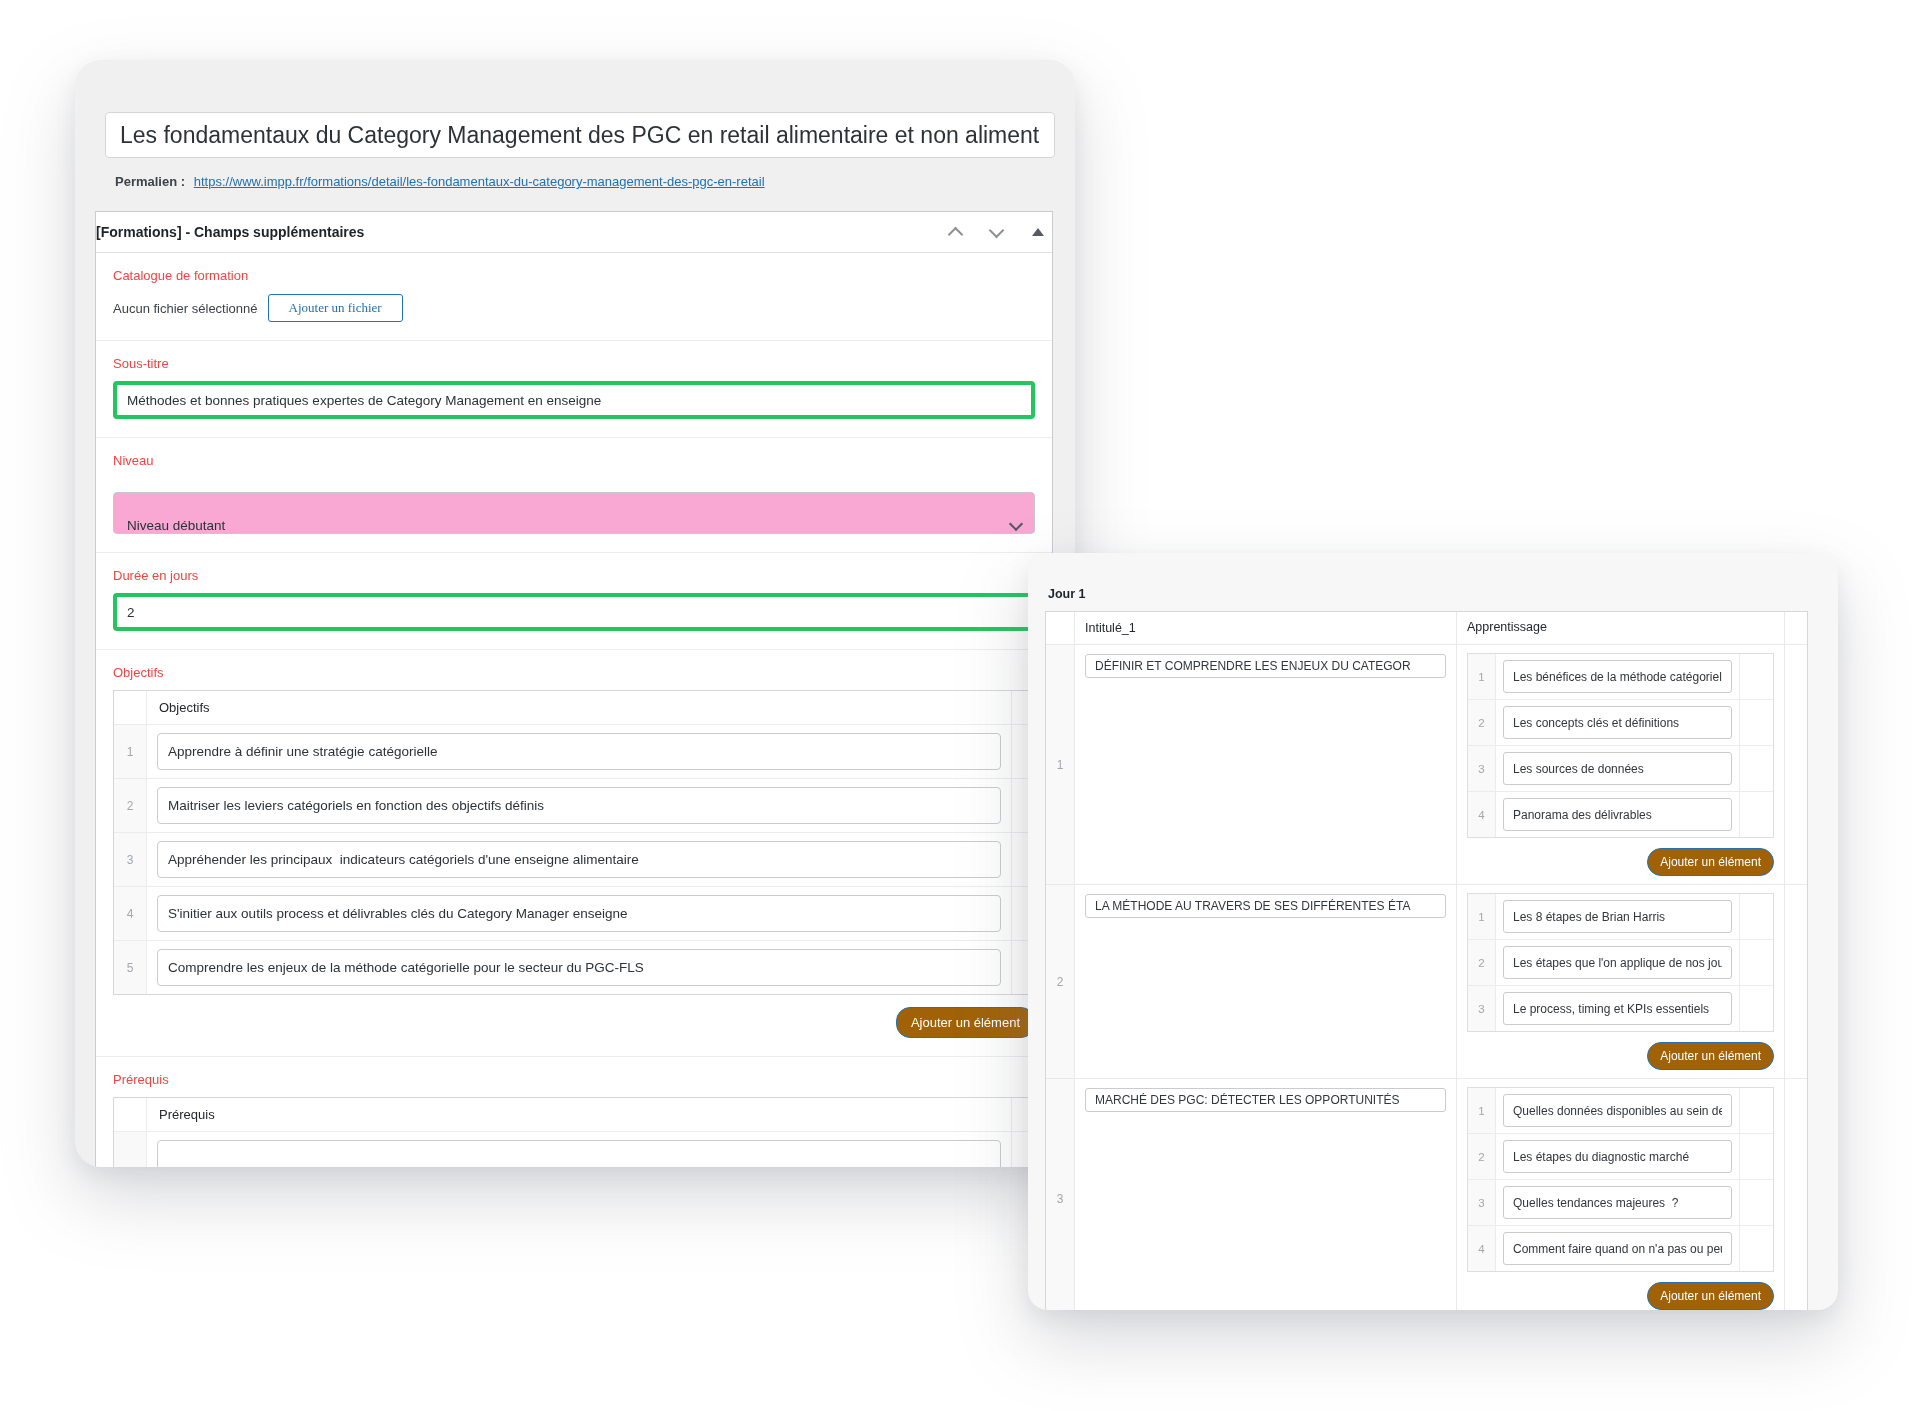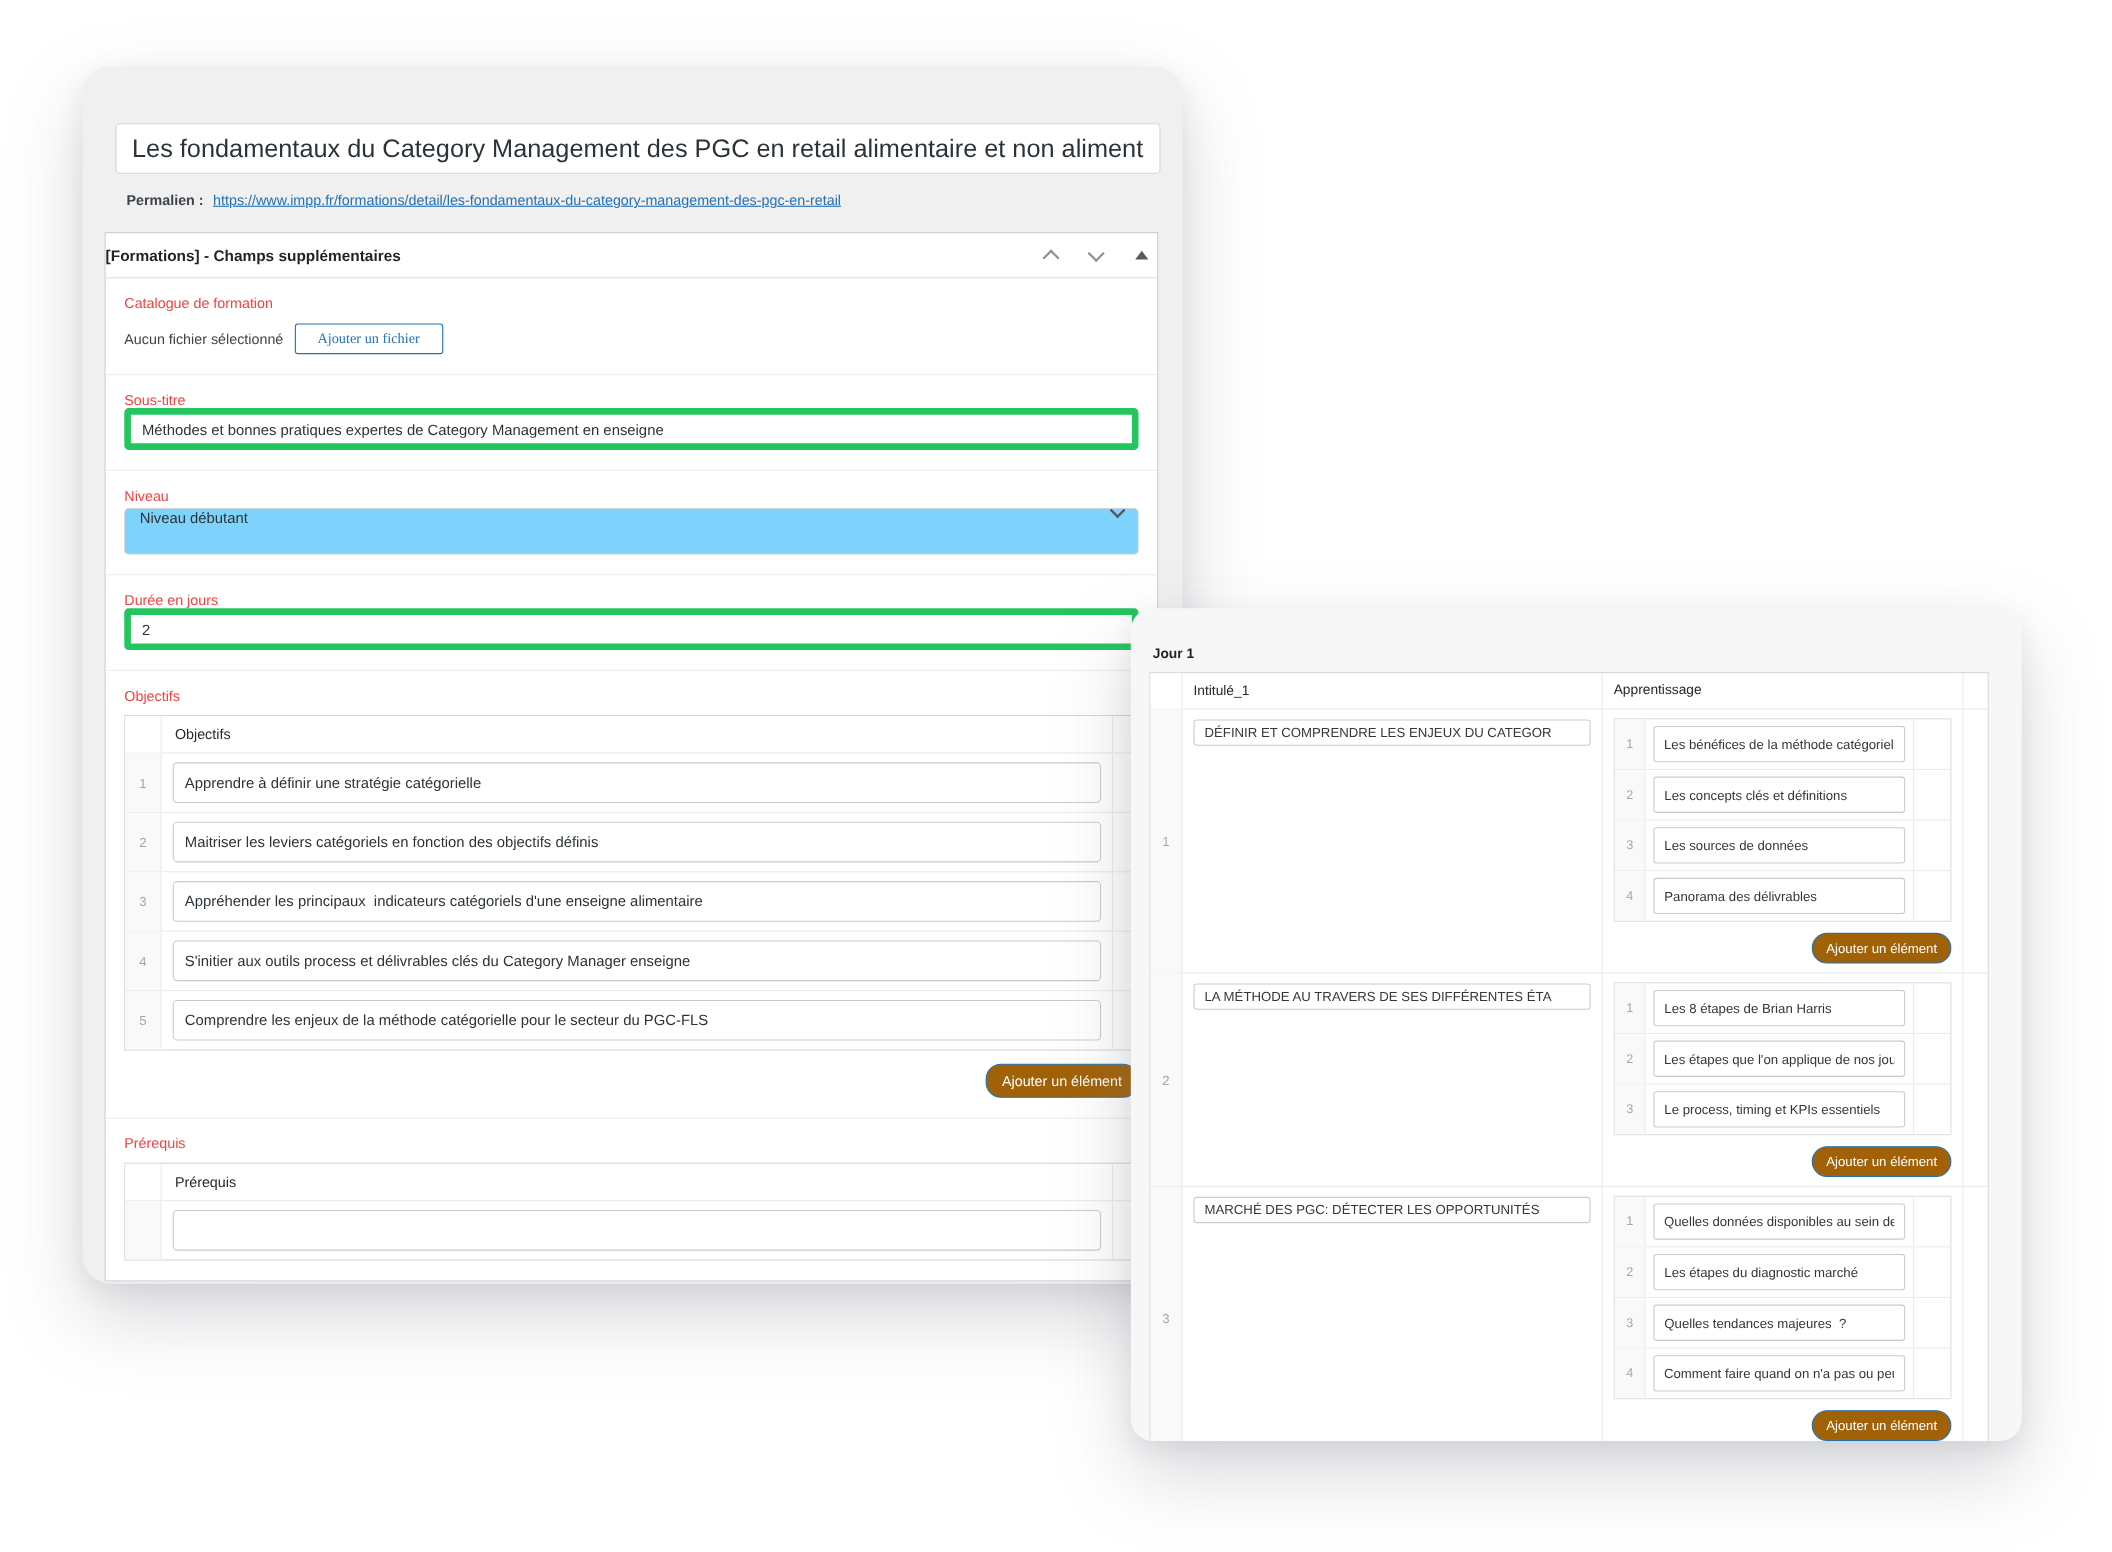--- a/index.html
+++ b/index.html
@@ -26,24 +26,24 @@
   .chev.up{transform:rotate(-135deg);margin-top:5px;}
   .chev.down{transform:rotate(45deg);margin-bottom:4px;}
   .tri{width:0;height:0;border-left:6px solid transparent;border-right:6px solid transparent;
        border-bottom:8px solid #555b61;display:inline-block;}
   .field{padding:15px 17px 18px;border-bottom:1px solid #ededef;}
   .field.last{border-bottom:none;}
   .f-label{font-size:13px;color:#ef4444;font-weight:500;display:block;}
   .file-row{margin-top:11px;display:flex;align-items:center;gap:10px;font-size:13px;color:#3c434a;}
   .btn-secondary{background:#fff;border:1px solid #2271b1;color:#2271b1;font-size:13px;
     padding:5px 20px;border-radius:3px;font-family:Liberation Serif, serif;cursor:pointer;}
-  .text-input{width:100%;box-sizing:border-box;height:38px;border:6px solid #22c55e;
+  .text-input{margin-top:10px;width:100%;box-sizing:border-box;height:38px;border:4px solid #22c55e;
     border-radius:4px;padding:0 10px;font-size:13.5px;color:#2c3338;font-family:inherit;background:#fff;}
-  .select{margin-top:4px;height:40px;border:1px solid #c6c8cc;border-radius:4px;background:#7dd3fc;
-    display:flex;align-items:flex-start;justify-content:space-between;padding:0 13px;font-size:13.5px;
+  .select{margin-top:24px;height:40px;border:1px solid #c6c8cc;border-radius:4px;background:#f9a8d4;
+    display:flex;align-items:flex-end;justify-content:space-between;padding:0 13px;font-size:13.5px;
     color:#2c3338;cursor:pointer;}
   .select .chev{width:8px;height:8px;border-color:#50575e;margin-top:-4px;}
   .acf-table{margin-top:10px;background:#fff;border:1px solid #d5d7da;}
   .t-row{display:flex;align-items:stretch;}
   .t-row + .t-row{border-top:1px solid #ececee;}
   .t-order{width:32px;flex:0 0 32px;background:#f9f9fa;border-right:1px solid #ececee;display:flex;
     align-items:center;justify-content:center;font-size:12px;color:#a3a7ab;}
   .t-order.head{background:#fff;}
   .t-cell{flex:1;padding:8px 10px;min-width:0;}
   .t-cell.head{padding:9px 12px;font-size:13px;color:#23282d;font-weight:500;}

